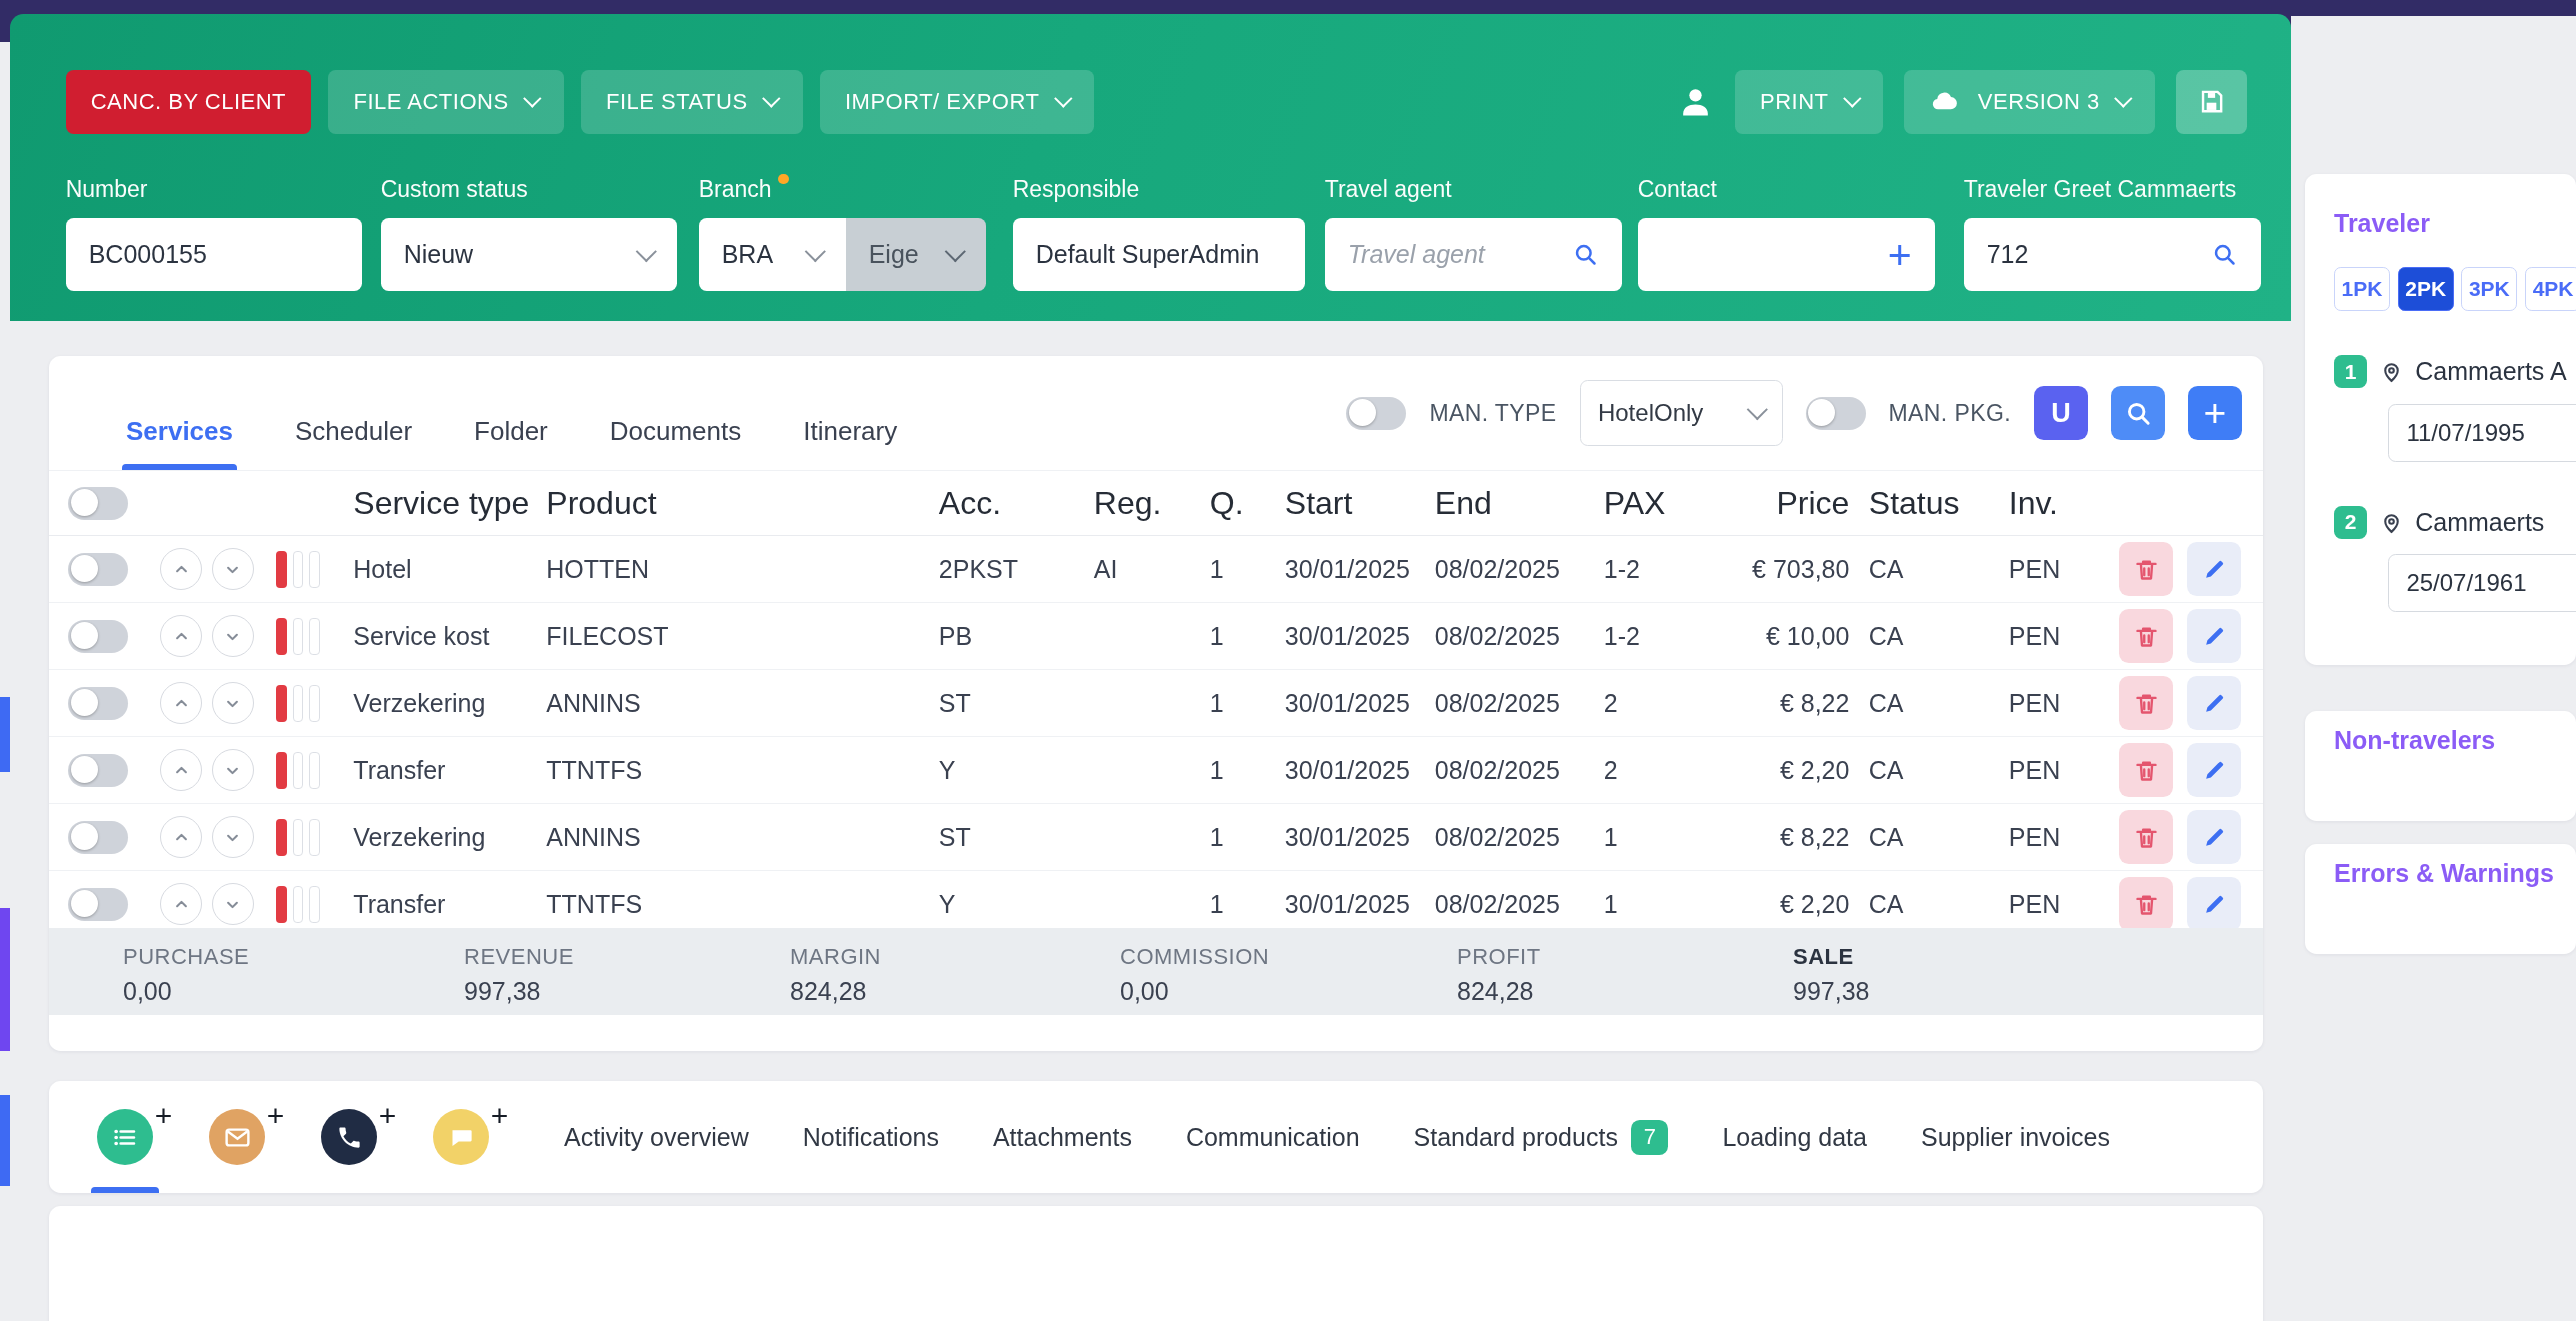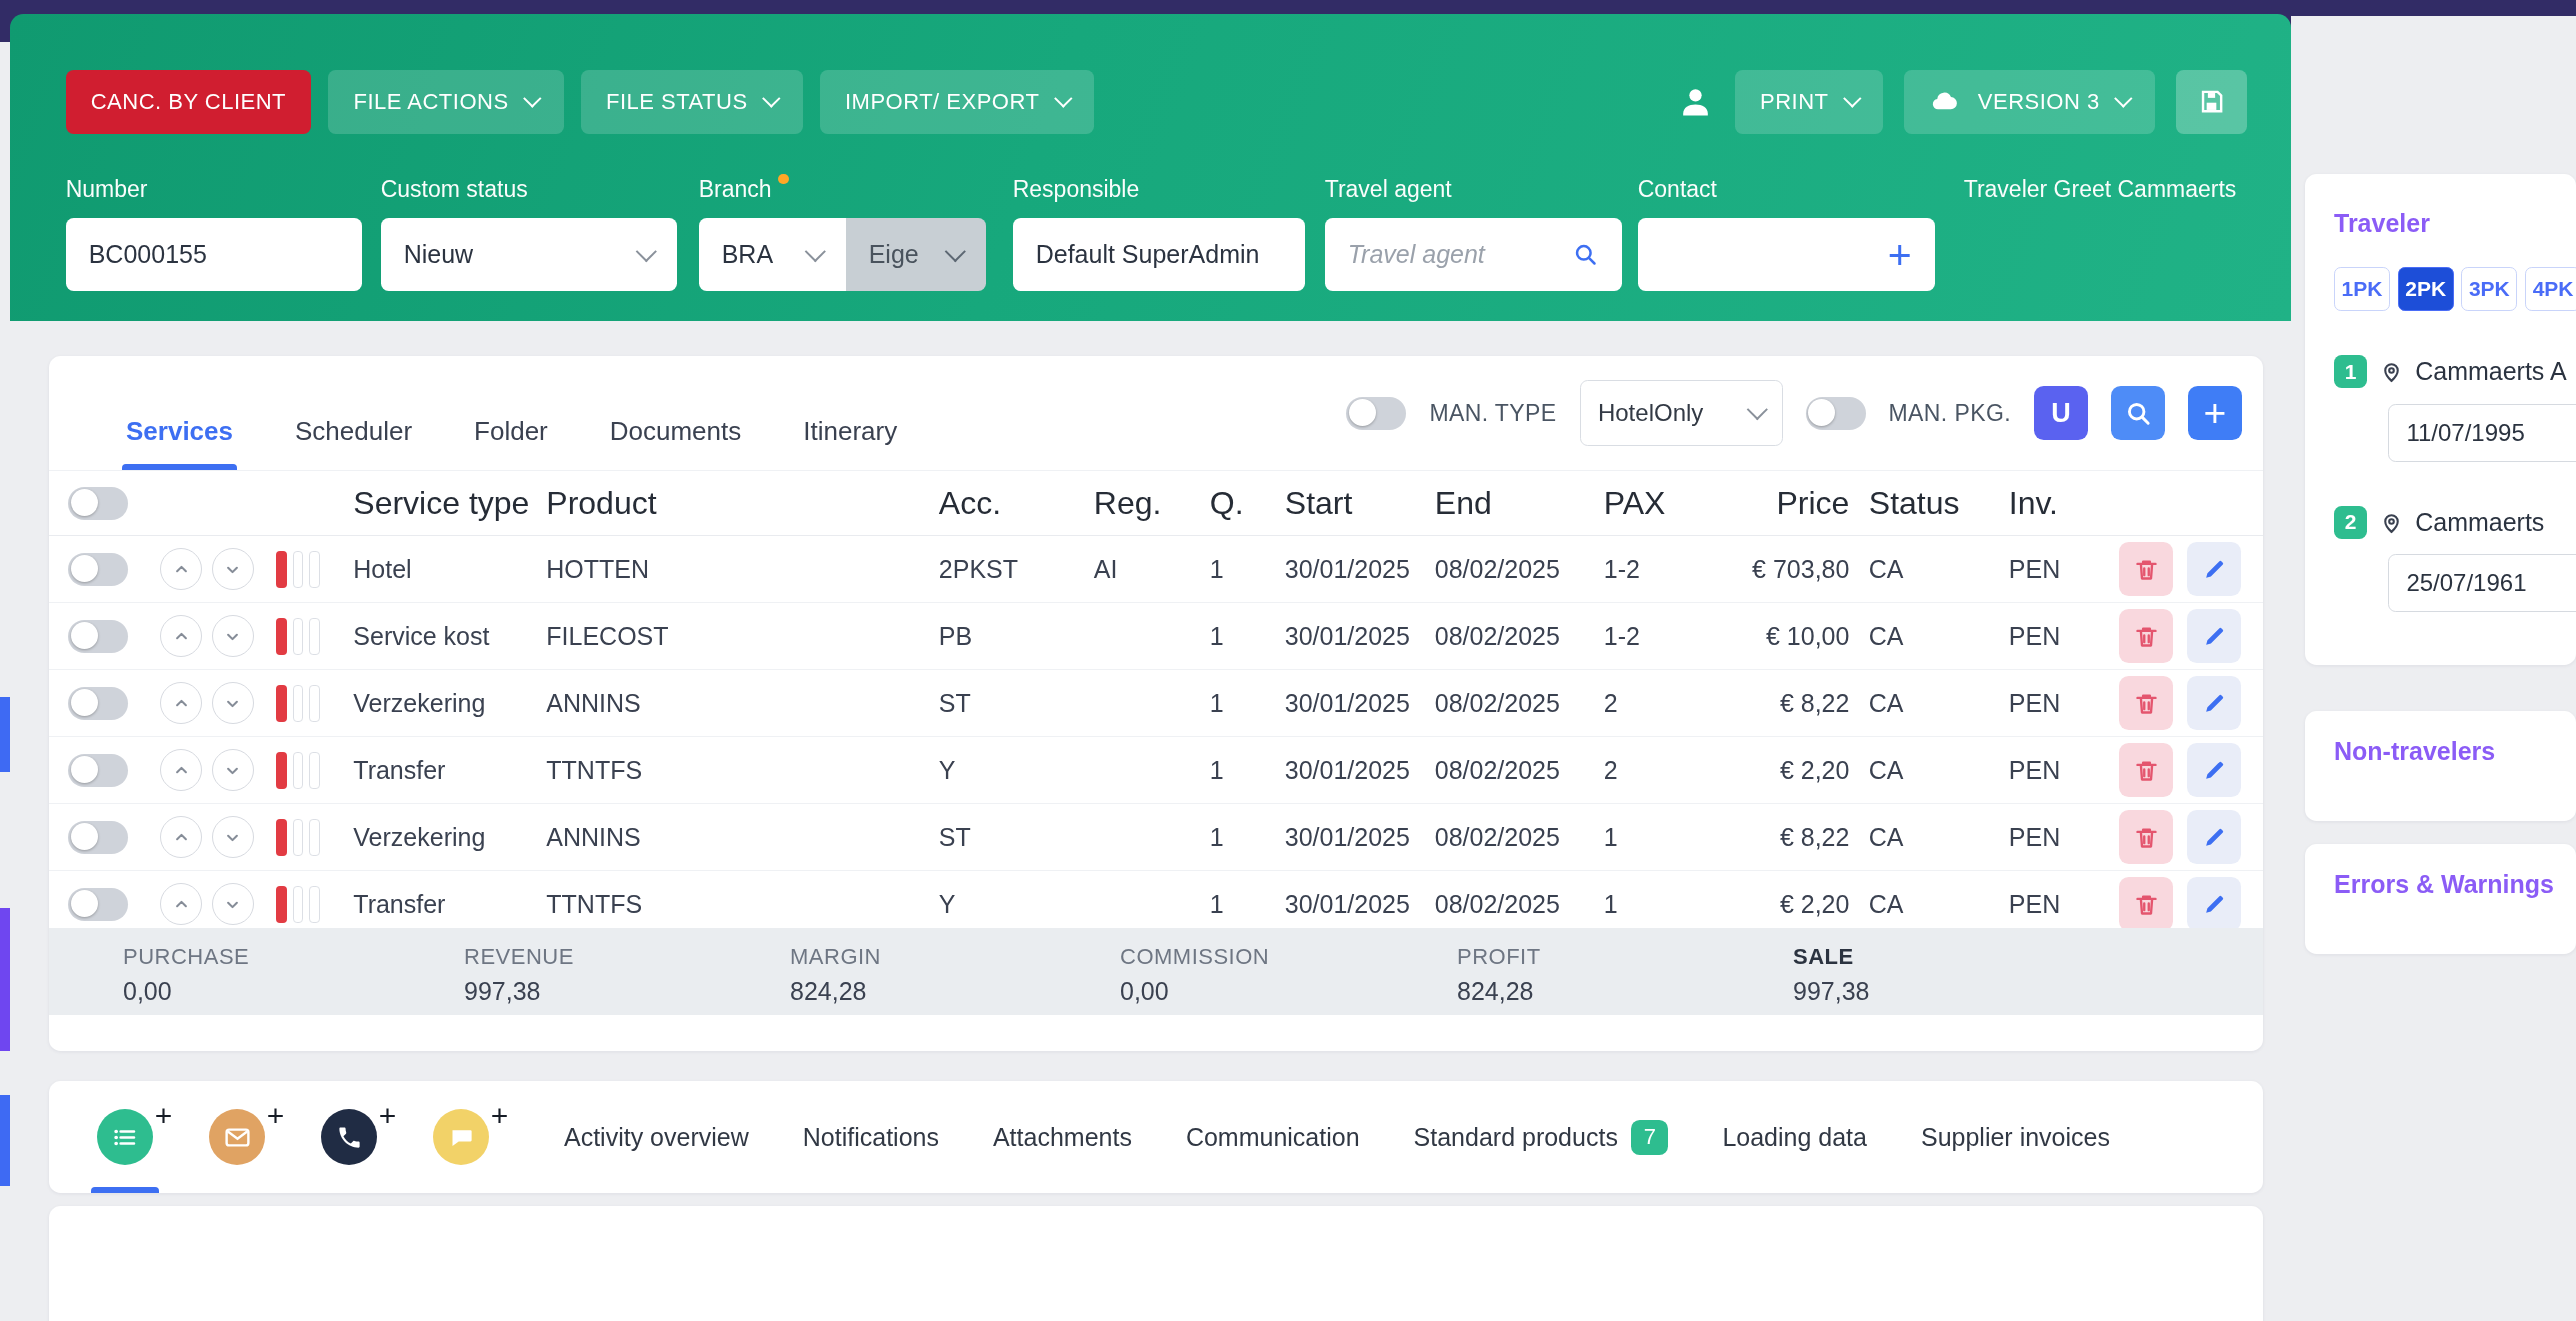--- a/index.html
+++ b/index.html
@@ -97,21 +97,21 @@
   .side-card{position:absolute;left:2305px;width:271px;background:#fff;border-radius:11.6px;box-shadow:0 1px 3.9px rgba(25,35,65,.07);overflow:hidden;box-sizing:border-box;}
   #sc-traveler{top:174px;height:491px;padding:35px 0 0 29px;}
   .side-title{font-size:25px;color:#8b5cf6;font-weight:700;}
   .pills{display:flex;gap:7.7px;margin-top:29px;}
   .pill{width:56px;height:44px;border-radius:6.8px;border:1px solid #C9D4FA;background:#fff;color:#4A6CF7;font-size:21px;font-weight:600;display:flex;align-items:center;justify-content:center;flex:none;cursor:pointer;box-sizing:border-box;}
   .pill.active{background:#1d4ed8;border-color:#4A6CF7;color:#fff;}
   .trav-row{display:flex;align-items:center;gap:11.6px;margin-top:44px;}
   .tbadge{width:33px;height:33px;border-radius:7.7px;background:#2EBD8F;color:#fff;font-size:21px;font-weight:700;display:flex;align-items:center;justify-content:center;flex:none;}
   .tname{font-size:25px;color:#2B3340;white-space:nowrap;}
   .tinput{margin:15.5px 0 0 54px;width:232px;height:58px;border:1px solid #D6DAE0;border-radius:7.7px;display:flex;align-items:center;padding-left:17.4px;font-size:24px;color:#2B3340;box-sizing:border-box;cursor:text;}
-  .side-sec{padding:26px 0 0 29px;}
+  .side-sec{padding:15px 0 0 29px;}
   #sc-nontrav{top:711px;height:110px;}
   #sc-errors{top:844px;height:110px;}
   #sc-tags{top:977px;height:110px;}
 
   
   .strip{position:absolute;left:0;width:9.7px;}
   #strip1{top:697px;height:75px;background:#3E6AF3;}
   #strip2{top:908px;height:143px;background:#6F46F0;}
   #strip3{top:1095px;height:91px;background:#3E6AF3;}
 </style>
@@ -239,20 +239,29 @@
       <div class="fbox">
         <span></span>
         <span class="plus-blue">+</span>
       </div>
     </div>
 
     <div class="fld" style="left:1954px;width:297px;">
       <div class="flabel">
           <span>Traveler Greet Cammaerts</span>
         </div>
+      <div class="fbox">
+        <span>712</span>
+        <span style="display:flex;">
+          <svg viewBox="0 0 24 24" width="27" height="27">
+              <circle cx="10.5" cy="10.5" r="6" stroke="#3D6FF2" stroke-width="2.2" fill="none"></circle>
+              <path d="M15 15l5 5" stroke="#3D6FF2" stroke-width="2.2" stroke-linecap="round"></path>
+            </svg>
+        </span>
+      </div>
     </div>
   </div>
 
   <div class="card" id="main-card" style="overflow:hidden;">
     <div class="tabbar">
       <div class="svc-tabs" id="svc-tabs">
           <div class="svc-tab active">Services</div>
           <div class="svc-tab">Scheduler</div>
           <div class="svc-tab">Folder</div>
           <div class="svc-tab">Documents</div>

